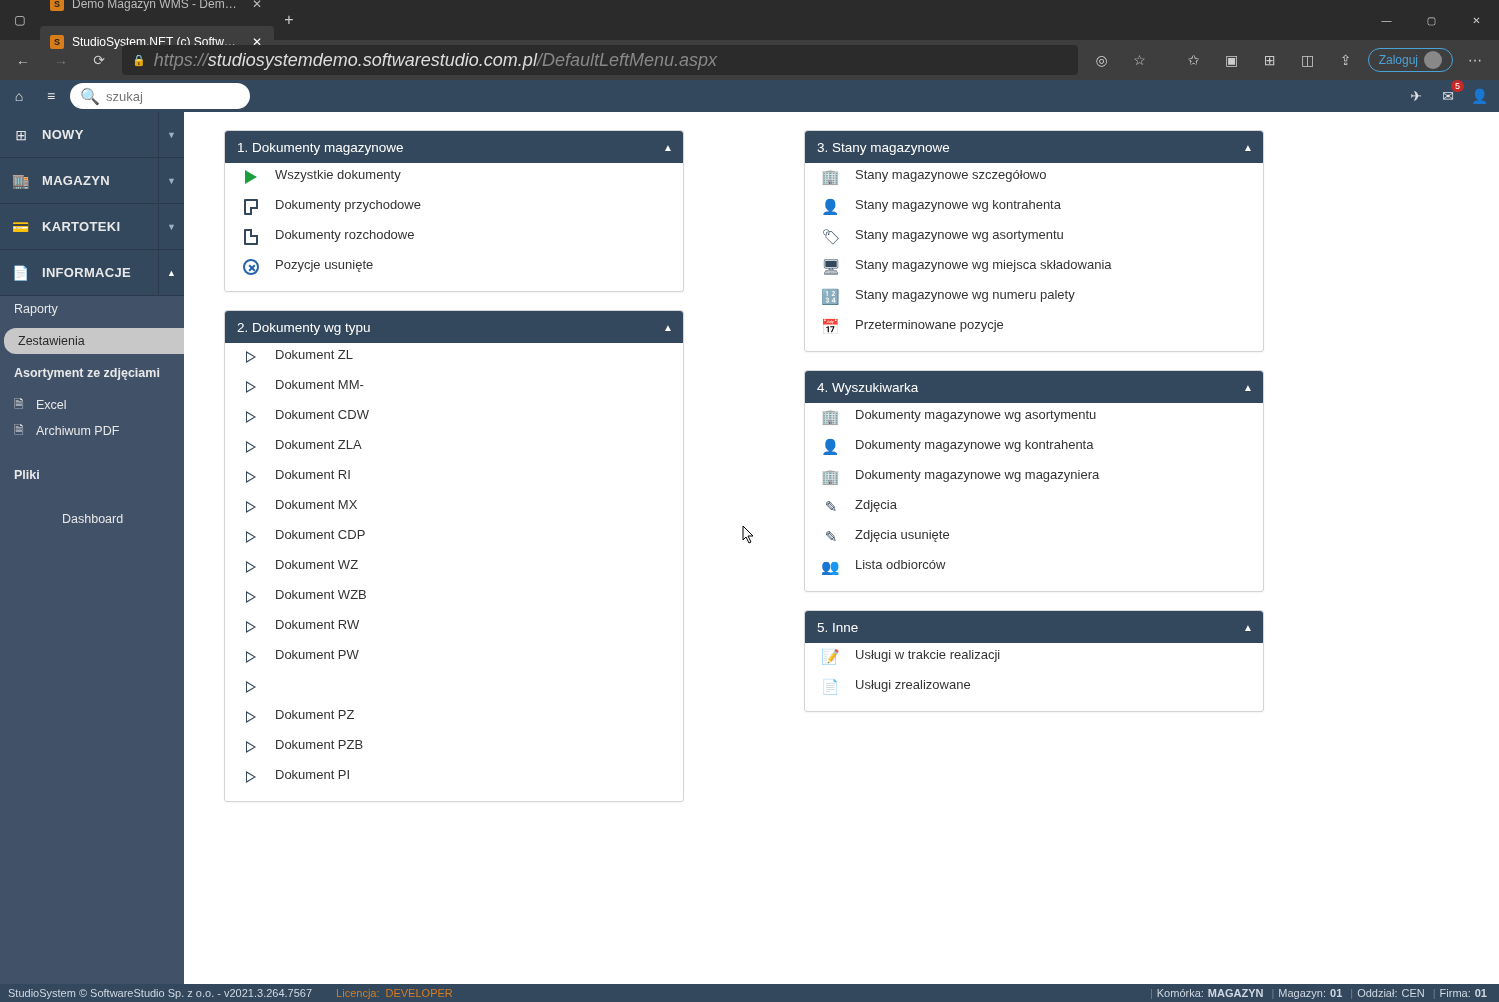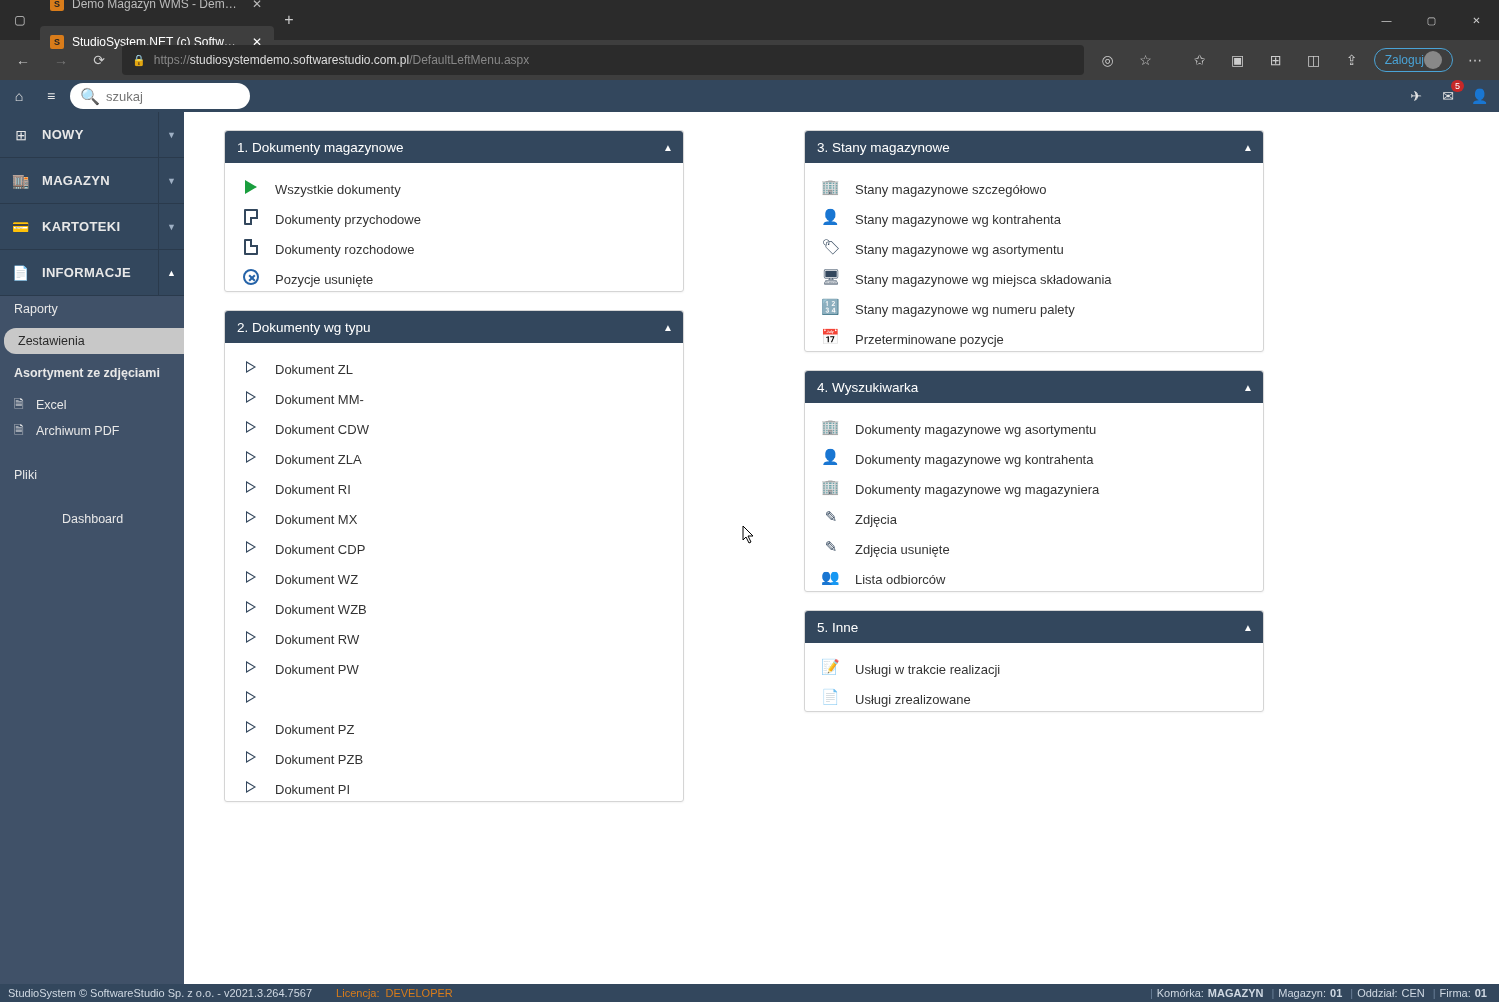--- a/index.html
+++ b/index.html
@@ -15,25 +15,25 @@
 .tab .favicon { width: 14px; height: 14px; background: #d97c1a; border-radius: 2px; display:flex;align-items:center;justify-content:center; font-size:9px;color:#222;font-weight:bold;}
 .tab .close { width: 14px; text-align: center; }
 .newtab { width: 30px; text-align: center; font-size: 16px; color: #ccc; }
 .winctrl { margin-left: auto; display: flex; }
 .winctrl div { width: 45px; height: 40px; display:flex; align-items:center; justify-content:center; font-size:10px; color:#ccc; }
 
 .addrbar { display:flex; align-items:center; height:40px; background:#3e3e3e; gap:8px; padding:0 8px; }
 .addrbar .nav-btn { width:30px; height:30px; display:flex; align-items:center; justify-content:center; color:#ccc; font-size:14px; }
 .addrbar .url-box { flex:1; height:30px; background:#2b2b2b; border-radius:4px; display:flex; align-items:center; padding:0 10px; gap:8px; color:#aaa; }
 .addrbar .url-box .lock { font-size:11px; }
-.addrbar .url-box .url-text { color:#ddd; font-size:12px; }
+.addrbar .url-box .url-text { color:#ddd; font-size:18px;font-style:italic; }
 .addrbar .url-box .url-text .dim { color:#888; }
 .addrbar .right-icons { display:flex; gap:6px; align-items:center; }
 .addrbar .right-icons .ic { width:32px; height:30px; display:flex; align-items:center; justify-content:center; color:#ccc; font-size:14px; }
-.login-pill { border:1px solid #4aa3d6; color:#4aa3d6; padding:2px 10px; border-radius:14px; display:flex; align-items:center; font-size:12px; }
+.login-pill { border:1px solid #4aa3d6; color:#4aa3d6; padding:2px 10px; border-radius:14px; display:flex; align-items:center; gap:6px; font-size:12px; }
 .login-pill .avatar { width:18px; height:18px; border-radius:50%; background:#888; }
 
 
 .app { height: calc(1002px - 80px); display:flex; flex-direction:column; background:#fff; }
 .app-topbar { height:32px; background:#33475d; display:flex; align-items:center; padding:0 6px; gap:6px; }
 .app-topbar .ic { width:26px; height:26px; display:flex; align-items:center; justify-content:center; color:#e6e6e6; font-size:14px; }
 .search-box { background:#fff; border-radius:16px; height:26px; display:flex; align-items:center; padding:0 10px; gap:6px; width:180px; }
 .search-box input { border:none; outline:none; font-size:13px; width:100%; color:#b91c1c; }
 .app-topbar .spacer { flex:1; }
 .badge-wrap { position:relative; }
@@ -55,21 +55,21 @@
 .sidebar .sub .sub-group-gap { height:6px; }
 
 
 .content { flex:1; background:#fff; overflow:auto; padding:18px 40px; }
 .columns { display:flex; gap:120px; align-items:flex-start; }
 .col { width:460px; display:flex; flex-direction:column; gap:18px; }
 .panel { border:1px solid #d5d5d5; border-radius:3px; background:#fff; box-shadow:0 1px 2px rgba(0,0,0,0.05); }
 .panel-hdr { background:#33475d; color:#fff; height:32px; display:flex; align-items:center; padding:0 12px; font-size:13.5px; position:relative; border-radius:3px 3px 0 0; }
 .panel-hdr .collapse-icon { position:absolute; right:10px; font-size:10px; color:#fff; }
 .panel-body { padding:4px 0; }
-.panel-item { height:30px; display:flex; align-items:flex-end; padding:0 16px; gap:14px; font-size:13px; color:#333; }
+.panel-item { height:30px; display:flex; align-items:flex-start; padding:0 16px; gap:14px; font-size:13px; color:#333; }
 .panel-item .p-icon { width:20px; height:20px; display:flex; align-items:center; justify-content:center; }
 
 
 .tri-green { width:0;height:0;border-left:12px solid #1a9e3e;border-top:7px solid transparent;border-bottom:7px solid transparent; }
 .tri-outline { width:0;height:0;border-left:10px solid #33475d;border-top:6px solid transparent;border-bottom:6px solid transparent; position:relative;}
 .tri-outline::after { content:'';position:absolute;left:-9px;top:-4px;width:0;height:0;border-left:7px solid #fff;border-top:4px solid transparent;border-bottom:4px solid transparent;}
 .doc-box { width:14px;height:16px;border:2px solid #33475d;border-radius:1px;position:relative; }
 .doc-box.corner::before { content:'';position:absolute;right:-2px;bottom:-2px;width:6px;height:6px;background:#fff;border-top:2px solid #33475d;border-left:2px solid #33475d; }
 .doc-box.corner-top::before { content:'';position:absolute;right:-2px;top:-2px;width:6px;height:6px;background:#fff;border-bottom:2px solid #33475d;border-left:2px solid #33475d; }
 .circle-x { width:16px;height:16px;border:2px solid #2563a8;border-radius:50%;position:relative; }
@@ -197,21 +197,21 @@
             <span class="sub-icon">🗎</span>
             <span>Excel</span>
           </div>
           <div class="sub-item">
             <span class="sub-icon">🗎</span>
             <span>Archiwum PDF</span>
           </div>
           <div class="sub-group-gap"></div>
           <div class="sub-group-gap"></div>
           <div class="sub-group-gap"></div>
-          <div class="sub-item" style="font-weight: 400;">
+          <div class="sub-item" style="font-weight: 700;">
             <span>Pliki</span>
           </div>
           <div class="sub-group-gap" style="height: 12px;"></div>
           <div class="sub-group-gap"></div>
           <div class="sub-item" style="font-weight: 400; margin-left: 48px;">
             <span>Dashboard</span>
           </div>
         </div>
     </div>
 

